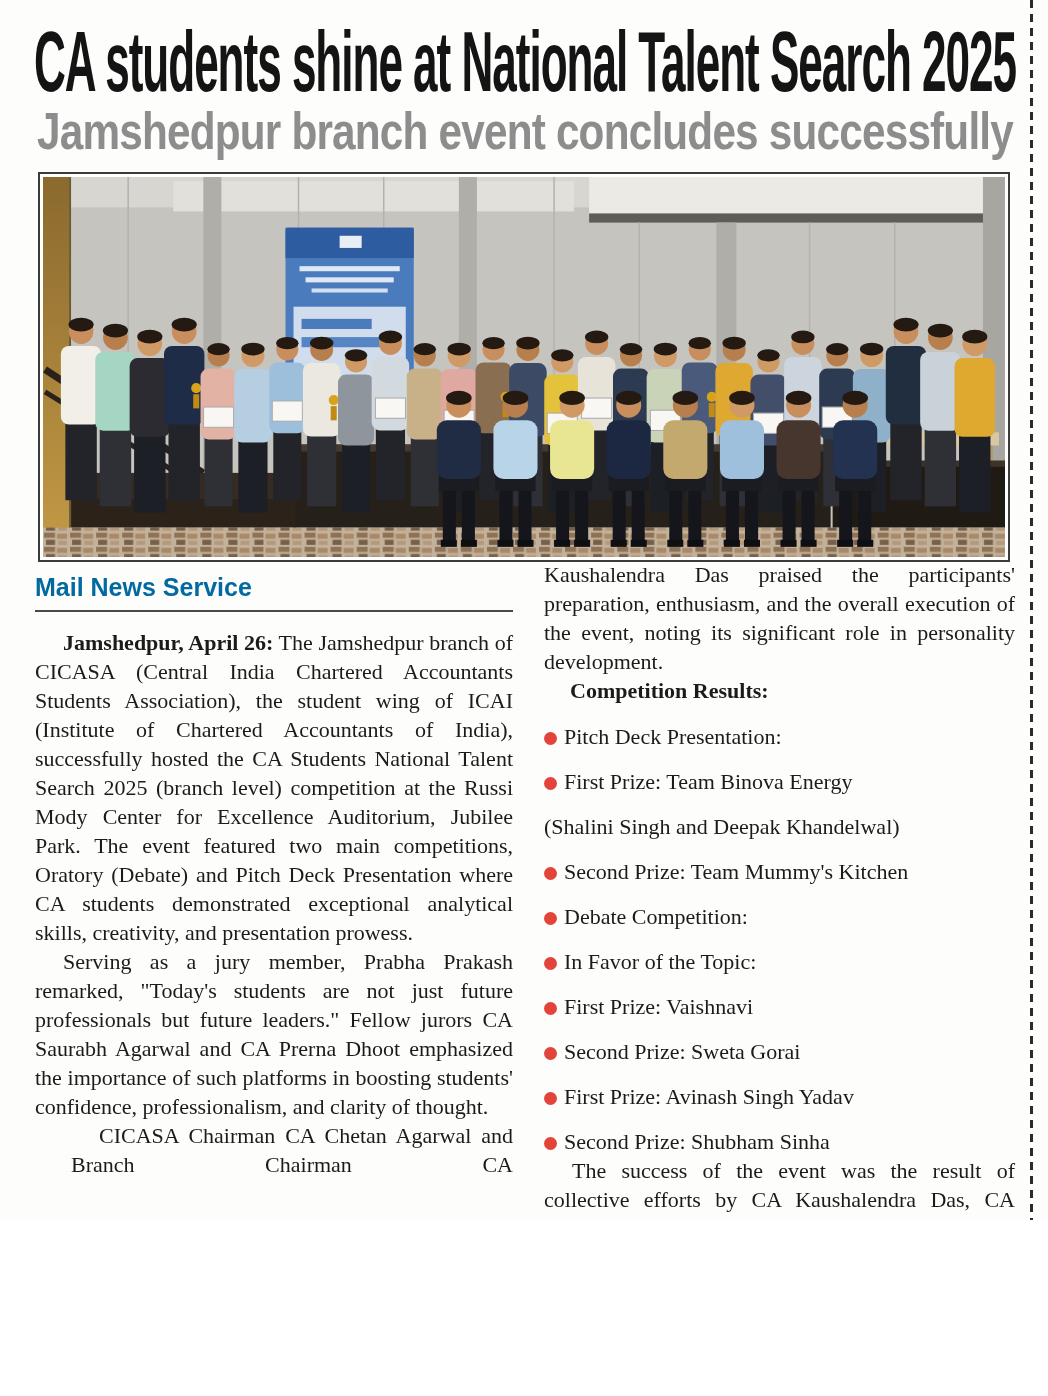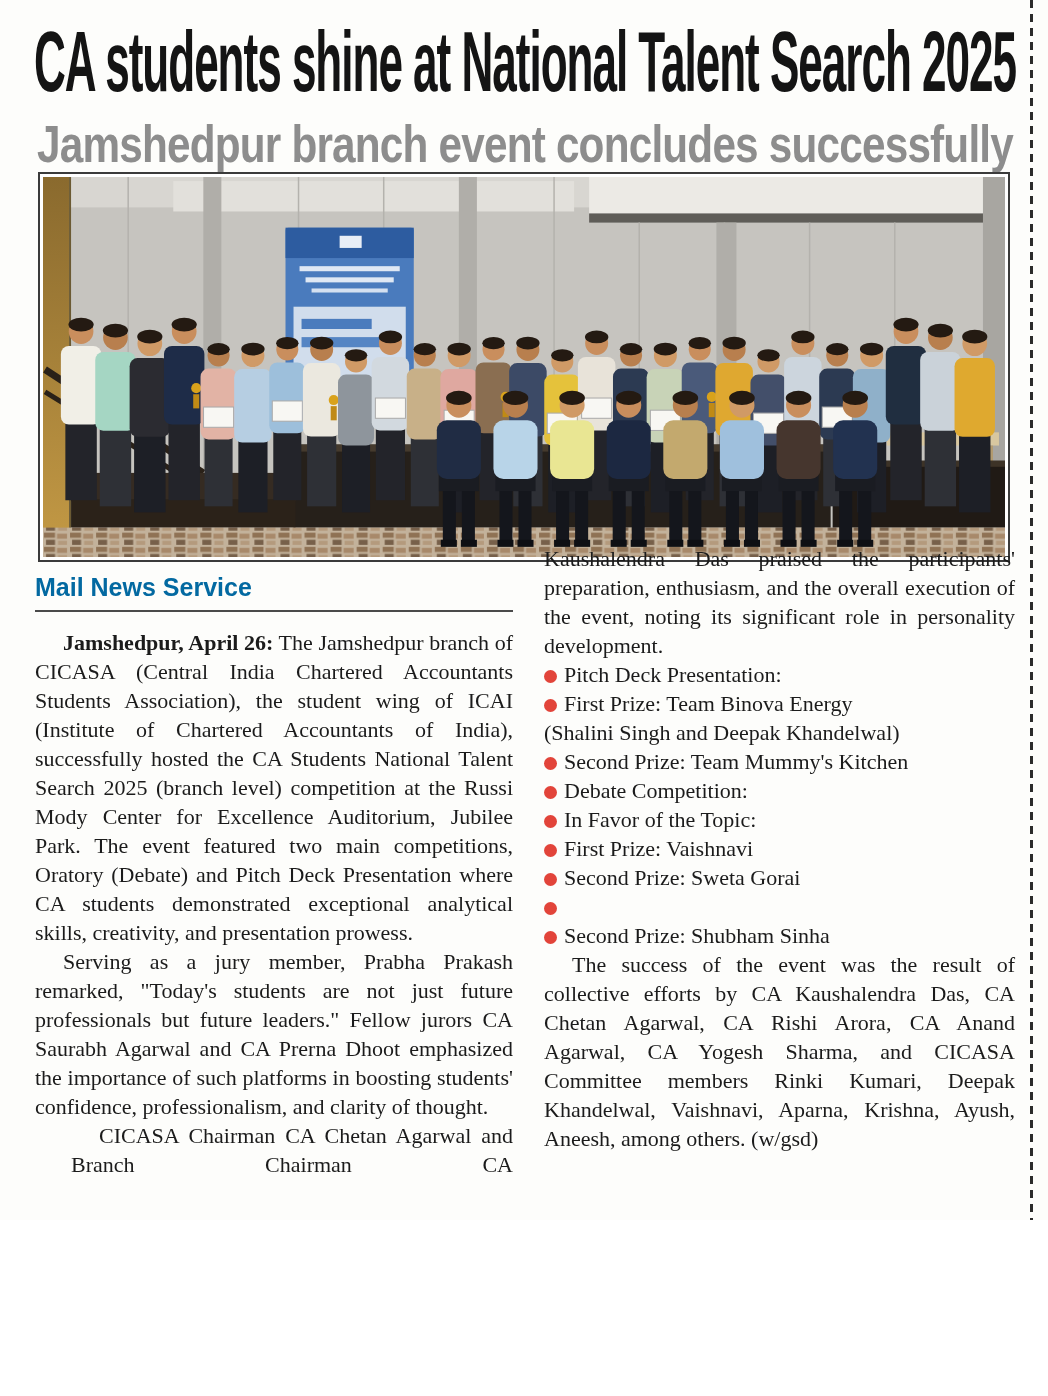--- a/index.html
+++ b/index.html
@@ -7,46 +7,46 @@
     position:relative;width:1048px;height:1220px;background:#fdfdfb;
     overflow:hidden;font-family:"Liberation Serif",serif;color:#1b1b1b;
   }
   
   .headline{position:absolute;left:34px;top:20px;width:985px;height:82px;overflow:visible;white-space:nowrap;}
   .headline .cond{
     display:inline-block;transform-origin:0 60%;
     font-family:"Liberation Sans",sans-serif;font-weight:bold;
     font-size:86px;line-height:82px;letter-spacing:-2px;color:#141414;
   }
-  .subheadline{position:absolute;left:37px;top:117px;width:980px;height:56px;white-space:nowrap;}
+  .subheadline{position:absolute;left:37px;top:104px;width:980px;height:56px;white-space:nowrap;}
   .subheadline .cond{
     display:inline-block;transform-origin:0 60%;
     font-family:"Liberation Sans",sans-serif;font-weight:bold;
     font-size:52px;line-height:54px;letter-spacing:-1px;color:#8d8d8d;
   }
   
   .photo-frame{
     position:absolute;left:38px;top:172px;width:972px;height:390px;
     border:2px solid #3b3b3b;background:#fff;padding:3px;box-sizing:border-box;
   }
   .photo-frame svg{display:block;width:100%;height:100%;}
   
   .col{position:absolute;font-size:22px;line-height:29px;text-align:justify;}
   .col-left{left:35px;top:572px;width:478px;}
-  .col-right{left:544px;top:544px;width:471px;}
+  .col-right{left:544px;top:560px;width:471px;}
   .byline{
     font-family:"Liberation Sans",sans-serif;font-weight:bold;font-size:25px;
     color:#0369a1;text-align:left;letter-spacing:0;line-height:30px;
   }
   .byline-rule{border:none;border-top:2px solid #4a4a4a;margin:8px 0 16px 0;}
   p{margin:0;}
   .indent{text-indent:28px;}
   .split{text-align-last:justify;margin-left:36px;}
   .results-heading{font-weight:bold;text-indent:26px;text-align:left;line-height:30px;}
-  .result-line{text-align:left;line-height:29px;white-space:nowrap;}
+  .result-line{text-align:left;line-height:29px;white-space:nowrap;margin-top:16px;}
   .bullet{
     display:inline-block;width:13px;height:13px;border-radius:50%;
     background:#e2443a;margin-right:7px;vertical-align:-1px;
   }
   
   .v-dash{position:absolute;left:1030px;top:0;width:3px;height:1396px;
     background:repeating-linear-gradient(to bottom,#2b2b2b 0 8px,transparent 8px 14px);}
   .h-dash{position:absolute;left:0;top:1384px;width:1046px;height:3px;
     background:repeating-linear-gradient(to right,#2b2b2b 0 8px,transparent 8px 14px);}
   .fold-mark{position:absolute;left:688px;top:1378px;width:2px;height:16px;background:#333;}
@@ -327,30 +327,31 @@
   <div class="col col-left">
     <div class="byline">Mail News Service</div>
     <hr class="byline-rule">
     <p class="indent"><b>Jamshedpur, April 26:</b><span> The Jamshedpur branch of CICASA (Central India Chartered Accountants Students Association), the student wing of ICAI (Institute of Chartered Accountants of India), successfully hosted the CA Students National Talent Search 2025 (branch level) competition at the Russi Mody Center for Excellence Auditorium, Jubilee Park. The event featured two main competitions, Oratory (Debate) and Pitch Deck Presentation where CA students demonstrated exceptional analytical skills, creativity, and presentation prowess.</span></p>
     <p class="indent">Serving as a jury member, Prabha Prakash remarked, "Today's students are not just future professionals but future leaders." Fellow jurors CA Saurabh Agarwal and CA Prerna Dhoot emphasized the importance of such platforms in boosting students' confidence, professionalism, and clarity of thought.</p>
     <p class="indent split">CICASA Chairman CA Chetan Agarwal and Branch Chairman CA</p>
   </div>
 
   <div class="col col-right">
     <p>Kaushalendra Das praised the participants' preparation, enthusiasm, and the overall execution of the event, noting its significant role in personality development.</p>
+    <p class="results-heading">Competition Results:</p>
     <div id="results-list">
         <div class="result-line"><span class="bullet" style="background: rgb(226, 68, 58);"></span><span>Pitch Deck Presentation:</span></div>
         <div class="result-line"><span class="bullet" style="background: rgb(226, 68, 58);"></span><span>First Prize: Team Binova Energy</span></div>
         <div class="result-line"><span>(Shalini Singh and Deepak Khandelwal)</span></div>
         <div class="result-line"><span class="bullet" style="background: rgb(226, 68, 58);"></span><span>Second Prize: Team Mummy's Kitchen</span></div>
         <div class="result-line"><span class="bullet" style="background: rgb(226, 68, 58);"></span><span>Debate Competition:</span></div>
         <div class="result-line"><span class="bullet" style="background: rgb(226, 68, 58);"></span><span>In Favor of the Topic:</span></div>
         <div class="result-line"><span class="bullet" style="background: rgb(226, 68, 58);"></span><span>First Prize: Vaishnavi</span></div>
         <div class="result-line"><span class="bullet" style="background: rgb(226, 68, 58);"></span><span>Second Prize: Sweta Gorai</span></div>
-        <div class="result-line"><span class="bullet" style="background: rgb(226, 68, 58);"></span></div>
+        <div class="result-line"><span class="bullet" style="background: rgb(226, 68, 58);"></span><span>First Prize: Avinash Singh Yadav</span></div>
         <div class="result-line"><span class="bullet" style="background: rgb(226, 68, 58);"></span><span>Second Prize: Shubham Sinha</span></div>
       </div>
     <p class="indent">The success of the event was the result of collective efforts by CA Kaushalendra Das, CA Chetan Agarwal, CA Rishi Arora, CA Anand Agarwal, CA Yogesh Sharma, and CICASA Committee members Rinki Kumari, Deepak Khandelwal, Vaishnavi, Aparna, Krishna, Ayush, Aneesh, among others. (w/gsd)</p>
   </div>
 
   <div class="v-dash"></div>
   <div class="h-dash"></div>
   <div class="fold-mark"></div>
 </div>
 

